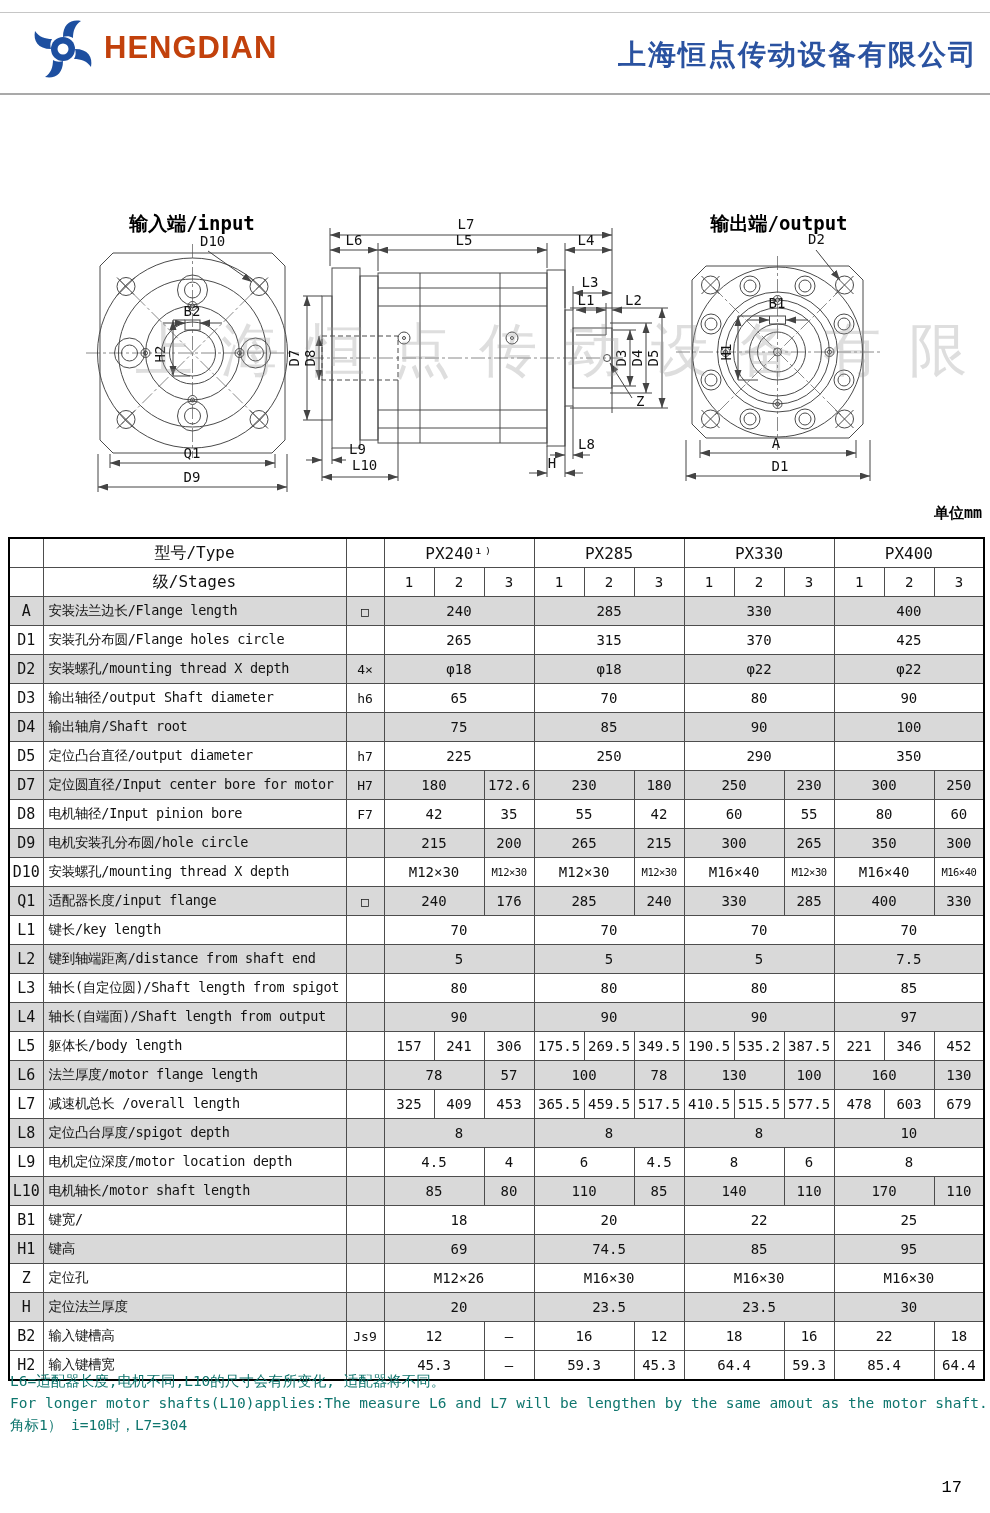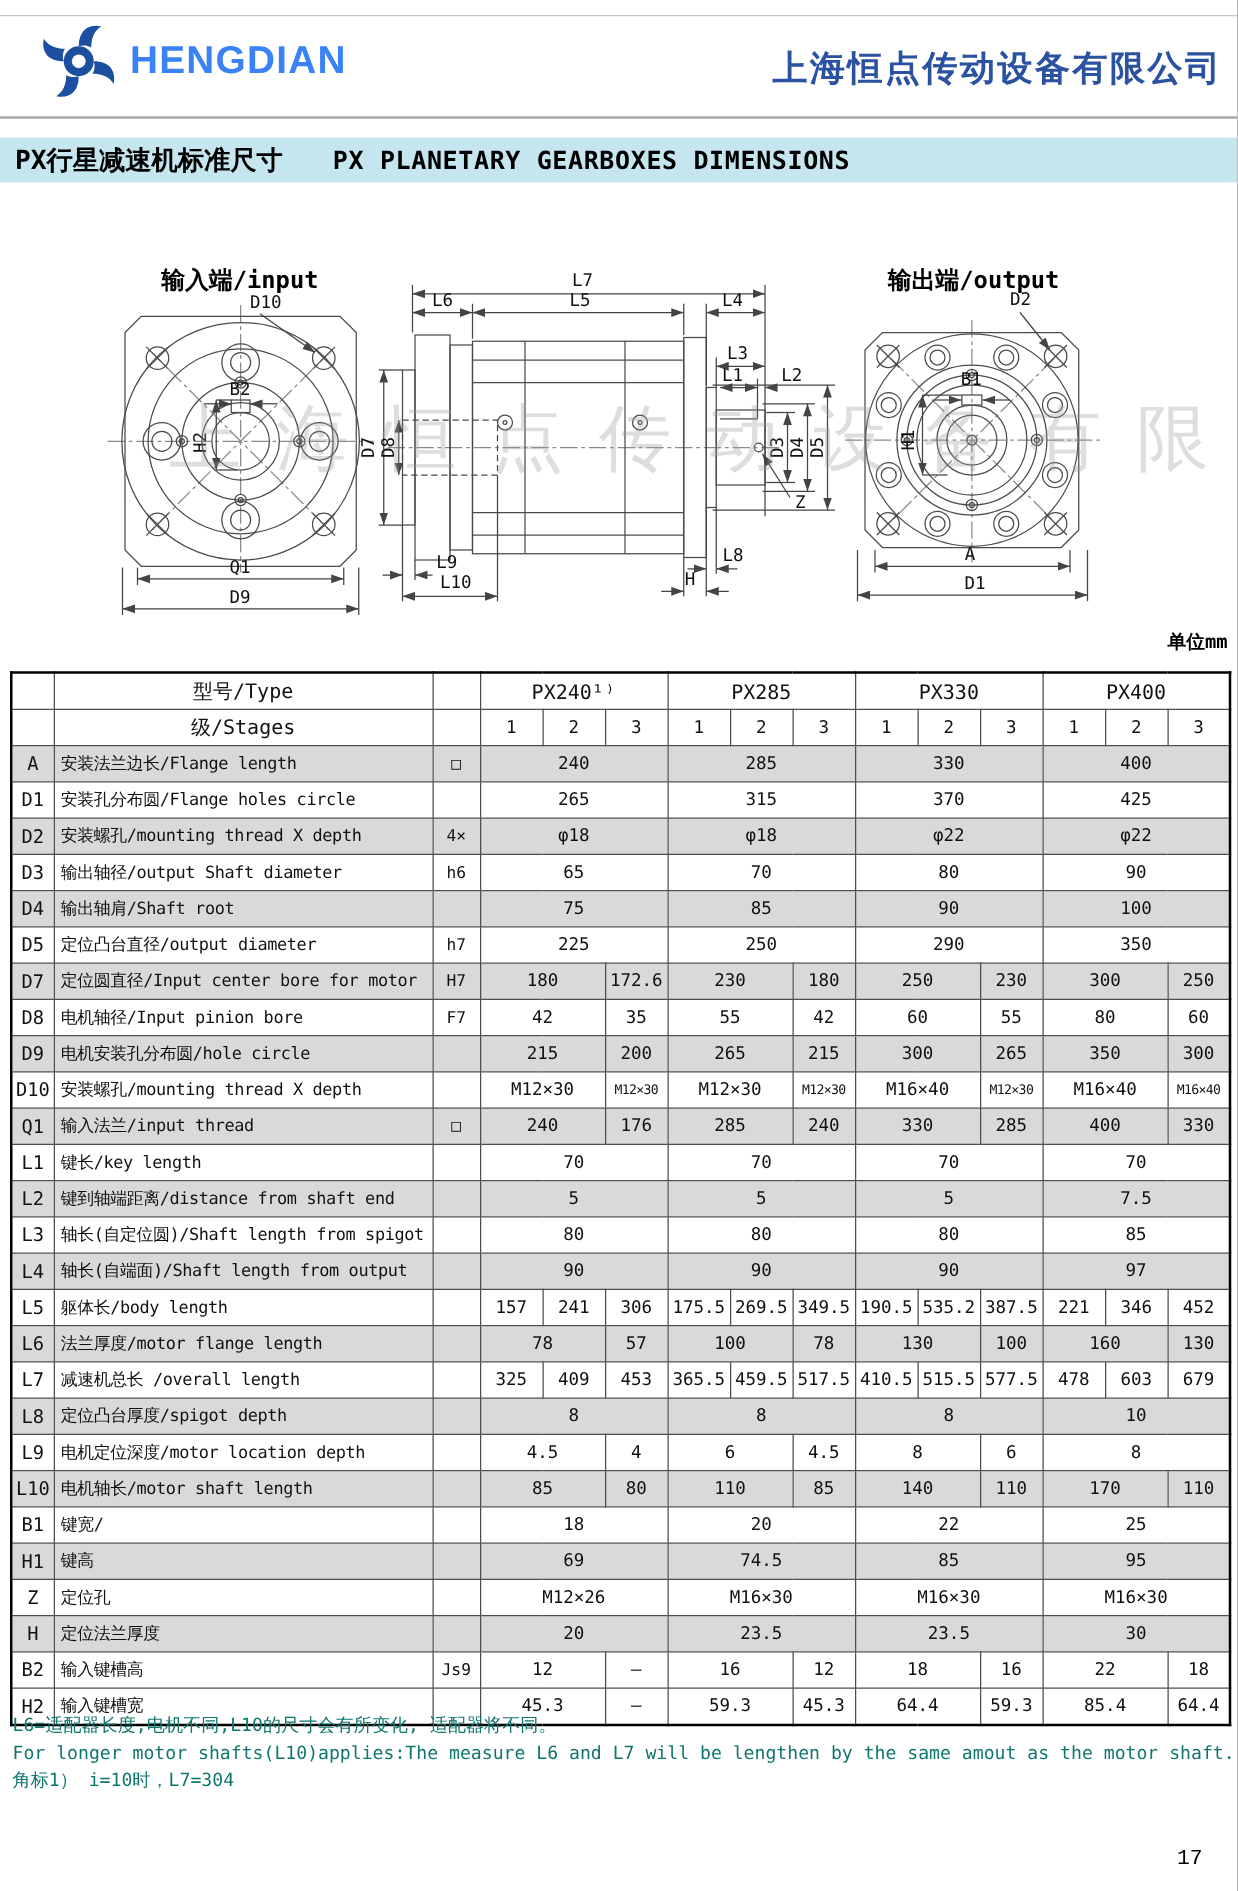--- a/index.html
+++ b/index.html
@@ -2,21 +2,21 @@
 <html><head>
 <meta charset="utf-8">
 <style>
   html,body{margin:0;padding:0;background:#888;}
   .page{position:relative;width:990px;height:1513px;background:#ffffff;overflow:hidden;
         font-family:"DejaVu Sans Mono","Liberation Mono",monospace;color:#111;}
   .topline{position:absolute;top:12px;left:0;width:100%;height:1px;background:#c6c6c6;}
   
   .logo-svg{position:absolute;top:16px;left:30px;}
   .logo-text{position:absolute;top:30px;left:104px;font-family:"Liberation Sans","DejaVu Sans",sans-serif;
-             font-size:31px;font-weight:600;color:#3b82f6;letter-spacing:1px;}
+             font-size:31px;font-weight:600;color:#c2410c;letter-spacing:1px;}
   .company{position:absolute;top:36px;right:12px;font-family:"Liberation Serif","DejaVu Serif",serif;
            font-size:28px;font-weight:bold;color:#2a52a0;letter-spacing:2px;}
   .header-rule{position:absolute;top:93px;left:0;width:100%;height:2px;background:#a9a9a9;}
   
   .title-bar{position:absolute;top:110px;left:0;width:100%;height:36px;background:#c5e6ef;
              display:flex;align-items:center;}
   .title-zh{font-size:21px;font-weight:bold;margin-left:12px;color:#000;}
   .title-en{font-size:20px;font-weight:bold;margin-left:40px;color:#000;letter-spacing:.5px;}
   
   .drawings{position:absolute;top:158px;left:0;}
@@ -57,24 +57,20 @@
       <path d="M33,45 C33,58 25,63 15,61 C21,57 23,51 23,44 C26,46 30,46 33,45 Z"></path>
       <path d="M21,33 C8,33 3,25 5,15 C9,21 15,23 22,23 C20,26 20,30 21,33 Z"></path>
       <circle cx="33" cy="33" r="12"></circle>
     </g>
     <circle cx="33" cy="33" r="5.5" fill="#ffffff"></circle>
   </svg>
   <div class="logo-text">HENGDIAN</div>
   <div class="company">上海恒点传动设备有限公司</div>
   <div class="header-rule"></div>
 
-  <div class="title-bar">
-    <span class="title-zh">PX行星减速机标准尺寸</span>
-    <span class="title-en">PX PLANETARY GEARBOXES DIMENSIONS</span>
-  </div>
 
   <svg class="drawings" width="990" height="379" viewBox="0 0 990 379">
     <defs>
       <marker id="ae" markerWidth="11" markerHeight="8" refX="10" refY="3.5" orient="auto" markerUnits="userSpaceOnUse">
         <path d="M0,0 L10,3.5 L0,7 Z" fill="#444"></path>
       </marker>
       <marker id="as" markerWidth="11" markerHeight="8" refX="0" refY="3.5" orient="auto" markerUnits="userSpaceOnUse">
         <path d="M10,0 L0,3.5 L10,7 Z" fill="#444"></path>
       </marker>
     </defs>
@@ -465,21 +461,21 @@
           <td class="c-val tight">M12×30</td>
           <td class="c-val" colspan="2">M12×30</td>
           <td class="c-val tight">M12×30</td>
           <td class="c-val" colspan="2">M16×40</td>
           <td class="c-val tight">M12×30</td>
           <td class="c-val" colspan="2">M16×40</td>
           <td class="c-val tight">M16×40</td>
         </tr>
         <tr class="shaded">
           <td class="c-code">Q1</td>
-          <td class="c-name">输入法兰/input thread</td>
+          <td class="c-name">适配器长度/input flange</td>
           <td class="c-tol">□</td>
           <td class="c-val" colspan="2">240</td>
           <td class="c-val">176</td>
           <td class="c-val" colspan="2">285</td>
           <td class="c-val">240</td>
           <td class="c-val" colspan="2">330</td>
           <td class="c-val">285</td>
           <td class="c-val" colspan="2">400</td>
           <td class="c-val">330</td>
         </tr>

